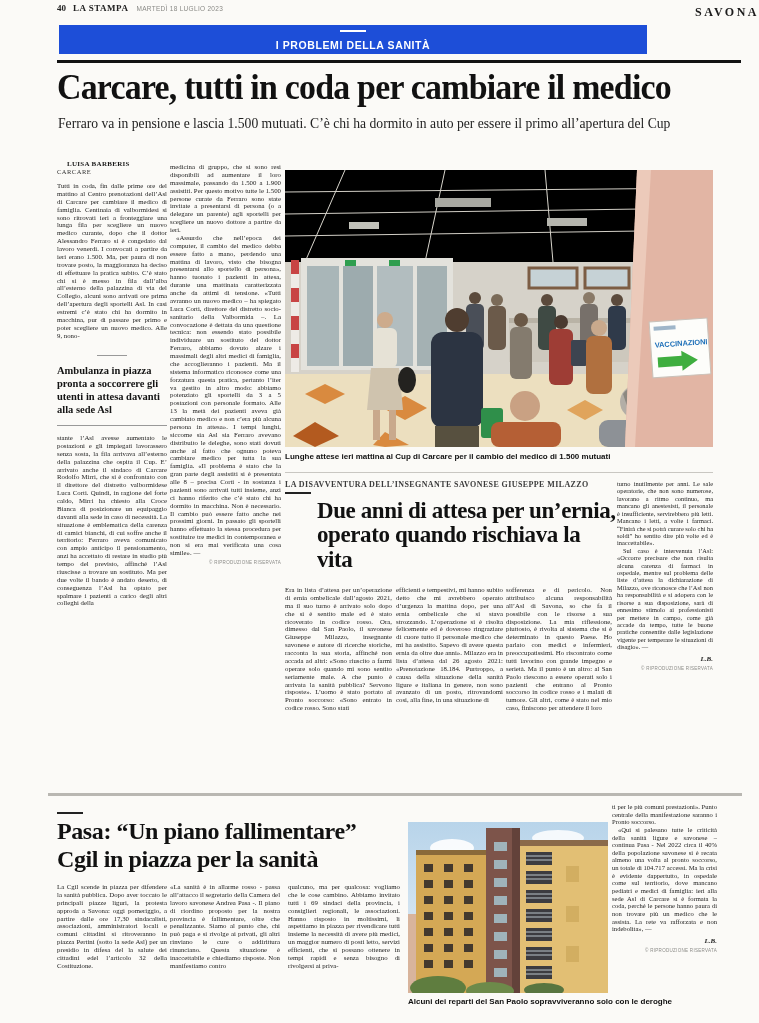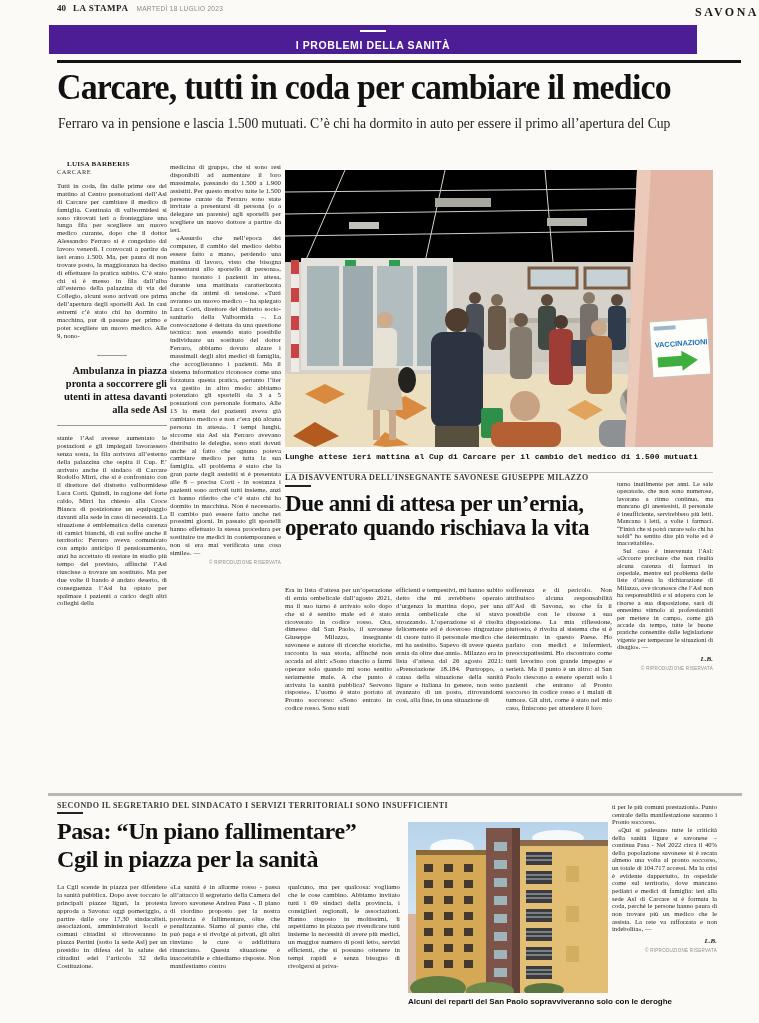--- a/index.html
+++ b/index.html
@@ -7,21 +7,21 @@
   .page { position:relative; width:759px; height:1023px; background:#fbfaf7; margin:0 auto; overflow:hidden; color:#1a1a1a; }
 
   
   .hdr-left { position:absolute; left:57px; top:3px; font-size:8px; white-space:nowrap; color:#222; }
   .hdr-left .pn { font-weight:bold; font-size:9px; }
   .hdr-left .masthead { font-weight:bold; font-size:9px; letter-spacing:.5px; margin-left:5px; }
   .hdr-left .date { font-family:"Liberation Sans", sans-serif; font-size:6.5px; color:#8a8a86; margin-left:6px; letter-spacing:.3px; }
   .section-title { position:absolute; left:0; top:5px; width:100%; text-align:right; font-size:12px; letter-spacing:2.5px; font-weight:bold; color:#1c1c1c; }
 
   
-  .banner { position:absolute; left:49px; top:25px; width:648px; height:29px; background:#4c1d95; text-align:center; }
+  .banner { position:absolute; left:59px; top:25px; width:588px; height:29px; background:#1d4ed8; text-align:center; }
   .banner .dash { display:block; width:26px; height:2px; background:#fff; margin:5px auto 3px auto; }
   .banner .label { color:#fff; font-family:"Liberation Sans", sans-serif; font-weight:bold; font-size:10.5px; letter-spacing:.6px; }
 
   .top-rule { position:absolute; left:57px; top:60px; width:684px; height:2.5px; background:#121212; }
 
   
   .lead-hl { position:absolute; left:57px; top:66px; width:690px; }
   .lead-hl span { display:inline-block; white-space:nowrap; transform:scaleX(.94); transform-origin:0 0; font-weight:bold; font-size:36px; letter-spacing:-.8px; color:#111; }
   .lead-sub { position:absolute; left:58px; top:114px; width:690px; }
   .lead-sub span { display:inline-block; white-space:nowrap; transform:scaleX(.94); transform-origin:0 0; font-size:14.5px; color:#222; }
@@ -32,33 +32,33 @@
   .byline-name { font-weight:bold; font-size:7px; letter-spacing:.3px;margin-left:10px; }
   .byline-place { font-size:6.5px; letter-spacing:.5px; color:#333; margin-bottom:7px; }
   .signoff { font-family:"Liberation Sans", sans-serif; font-size:4.5px; color:#8b8b88; text-align:right; letter-spacing:.3px; margin-top:3px; }
   .sig { font-weight:bold; font-size:7px; text-align:right; margin-top:4px;font-style:italic; }
 
   .a1-col1 { position:absolute; left:57px; top:160px; width:110px; height:632px; overflow:hidden; }
   .a1-col2 { position:absolute; left:170px; top:163px; width:111px; height:629px; overflow:hidden; }
 
   .pullquote { margin:8px 0 8px 0; padding:7px 0 9px 0; border-bottom:1px solid #999; }
   .pullquote .pq-dash { display:block; width:30px; height:1px; background:#999; margin:0 auto 8px auto; }
-  .pullquote .pq-text { font-weight:bold; font-size:10.5px; line-height:1.25; text-align:right; color:#141414; }
+  .pullquote .pq-text { font-weight:bold; font-size:10.5px; line-height:1.25; text-align:left; color:#141414; }
 
   
   .photo1 { position:absolute; left:285px; top:170px; width:428px; height:277px; }
   .photo1 svg { display:block; width:100%; height:100%; }
-  .caption1 { position:absolute; left:285px; top:452px; width:428px; font-family:Liberation Mono, monospace; font-weight:bold; font-size:8px; color:#111; }
-
-  
-  .art2 { position:absolute; left:285px; top:472px; width:428px; height:318px; border-top:1px solid #c9c7c2; }
+  .caption1 { position:absolute; left:285px; top:452px; width:428px; font-family:Liberation Sans, sans-serif; font-weight:bold; font-size:8px; color:#111; }
+
+  
+  .art2 { position:absolute; left:285px; top:472px; width:428px; height:318px; border-top:1px solid #c9c7c2; padding-top:7px; }
   .kicker { font-weight:bold; font-size:8px; letter-spacing:.4px; color:#3c3c3c; }
   .kicker-rule { width:26px; height:1.5px; background:#222; margin:3px 0 5px 0; }
   .art2-hl { width:335px; font-weight:bold; font-size:23px; line-height:1.08; letter-spacing:-.4px; color:#111; }
-  .art2-hl span { display:block; }
+  .art2-hl span { display:block;margin-left:32px; }
   .art2-c { position:absolute; top:113px; height:200px; overflow:hidden; }
   .art2-c1 { left:0; width:107px; }
   .art2-c2 { left:111px; width:107px; }
   .art2-c3 { left:221px; width:106px; }
   .art2-c4 { position:absolute; left:332px; top:7px; width:96px; height:308px; overflow:hidden; }
   .art2-c4 .bodytxt { font-size:6.4px; }
 
   
   .big-divider { position:absolute; left:48px; top:793px; width:694px; height:3px; background:#b9b7b2; }
 
@@ -239,21 +239,20 @@
     <div class="art2-c4">
       <div class="bodytxt">turno inutilmente per anni. Le sale operatorie, che non sono numerose, lavorano a ritmo continuo, ma mancano gli anestesisti, il personale è insufficiente, servirebbero più letti. Mancano i letti, a volte i farmaci. “Finirà che si potrà curare solo chi ha soldi” ho sentito dire più volte ed è inaccettabile».</div>
       <div class="bodytxt">Sul caso è intervenuta l’Asl: «Occorre precisare che non risulta alcuna carenza di farmaci in ospedale, mentre sul problema delle liste d’attesa la dichiarazione di Milazzo, ove riconosce che l’Asl non ha responsabilità e si adopera con le risorse a sua disposizione, sarà di ennesimo stimolo ai professionisti per mettere in campo, come già accade da tempo, tutte le buone pratiche consentite dalle legislazione vigente per temperare le situazioni di disagio». —</div>
       <div class="sig">L.B.</div>
       <div class="signoff">© RIPRODUZIONE RISERVATA</div>
     </div>
   </div>
 
   <div class="big-divider"></div>
 
-  <div class="art3-kicker kicker">SECONDO IL SEGRETARIO DEL SINDACATO I SERVIZI TERRITORIALI SONO INSUFFICIENTI</div>
   <div class="art3-krule"></div>
   <div class="art3-hl">
     <span>Pasa: “Un piano fallimentare”</span>
     <span>Cgil in piazza per la sanità</span>
   </div>
   <div class="art3-c art3-c1">
     <div class="bodytxt">La Cgil scende in piazza per difendere la sanità pubblica. Dopo aver toccato le principali piazze liguri, la protesta approda a Savona: oggi pomeriggio, a partire dalle ore 17,30 sindacalisti, associazioni, amministratori locali e comuni cittadini si ritroveranno in piazza Pertini (sotto la sede Asl) per un presidio in difesa del la salute dei cittadini edel l’articolo 32 della Costituzione.</div>
   </div>
   <div class="art3-c art3-c2">
     <div class="bodytxt">«La sanità è in allarme rosso - passa all’attacco il segretario della Camera del lavoro savonese Andrea Pasa -. Il piano di riordino proposto per la nostra provincia è fallimentare, oltre che penalizzante. Siamo al punto che, chi può paga e si rivolge ai privati, gli altri rinviano le cure o addirittura rinunciano. Questa situazione è inaccettabile e chiediamo risposte. Non manifestiamo contro</div>

